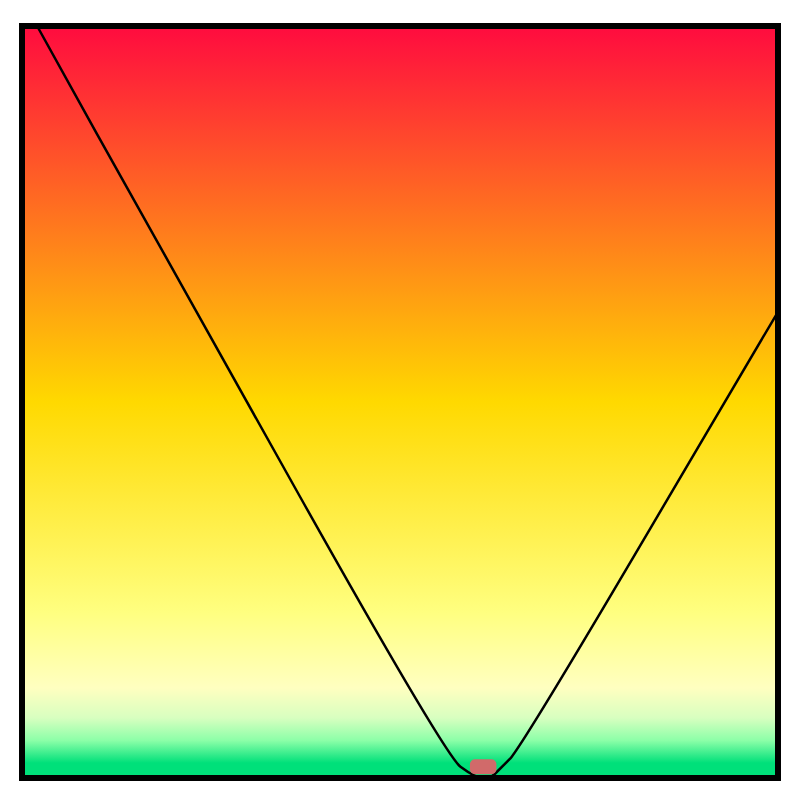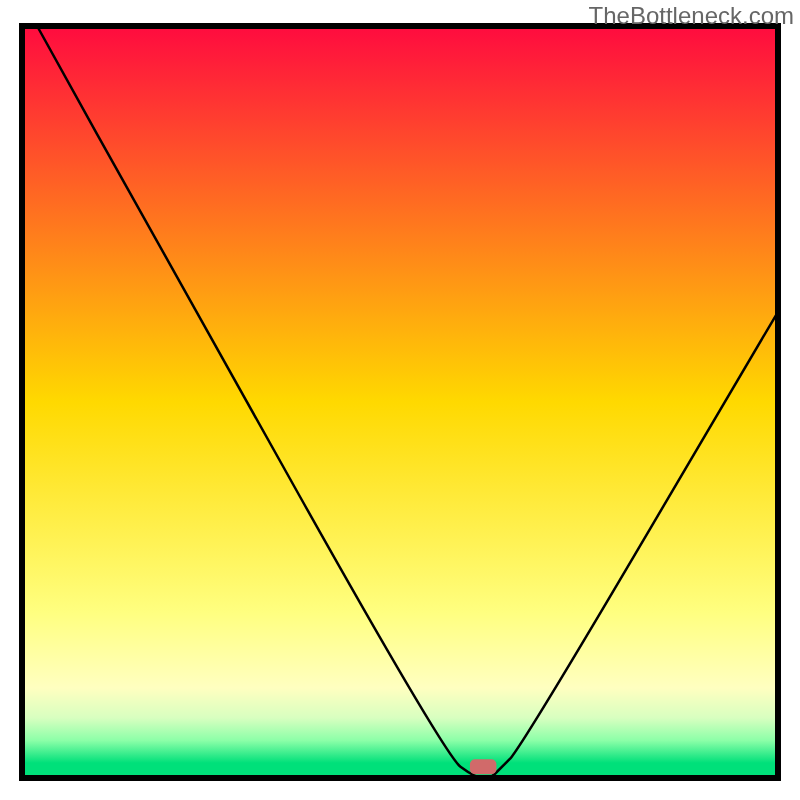--- a/index.html
+++ b/index.html
@@ -29,21 +29,20 @@
     left: 0;
     top: 0;
     width: 800px;
     height: 800px;
   }
 </style>
 </head>
 <body>
 <div class="container">
 
-<div class="watermark">TheBottleneck.com</div>
 
 <svg class="chart" viewBox="0 0 800 800" preserveAspectRatio="none">
   <defs>
     <linearGradient id="bg-grad" x1="0" y1="0" x2="0" y2="1">
           <stop offset="0%" stop-color="#ff0b3f"></stop>
           <stop offset="50%" stop-color="#ffd900"></stop>
           <stop offset="78%" stop-color="#ffff80"></stop>
           <stop offset="88%" stop-color="#ffffc0"></stop>
           <stop offset="92%" stop-color="#d8ffc0"></stop>
           <stop offset="95%" stop-color="#8cffa8"></stop>

